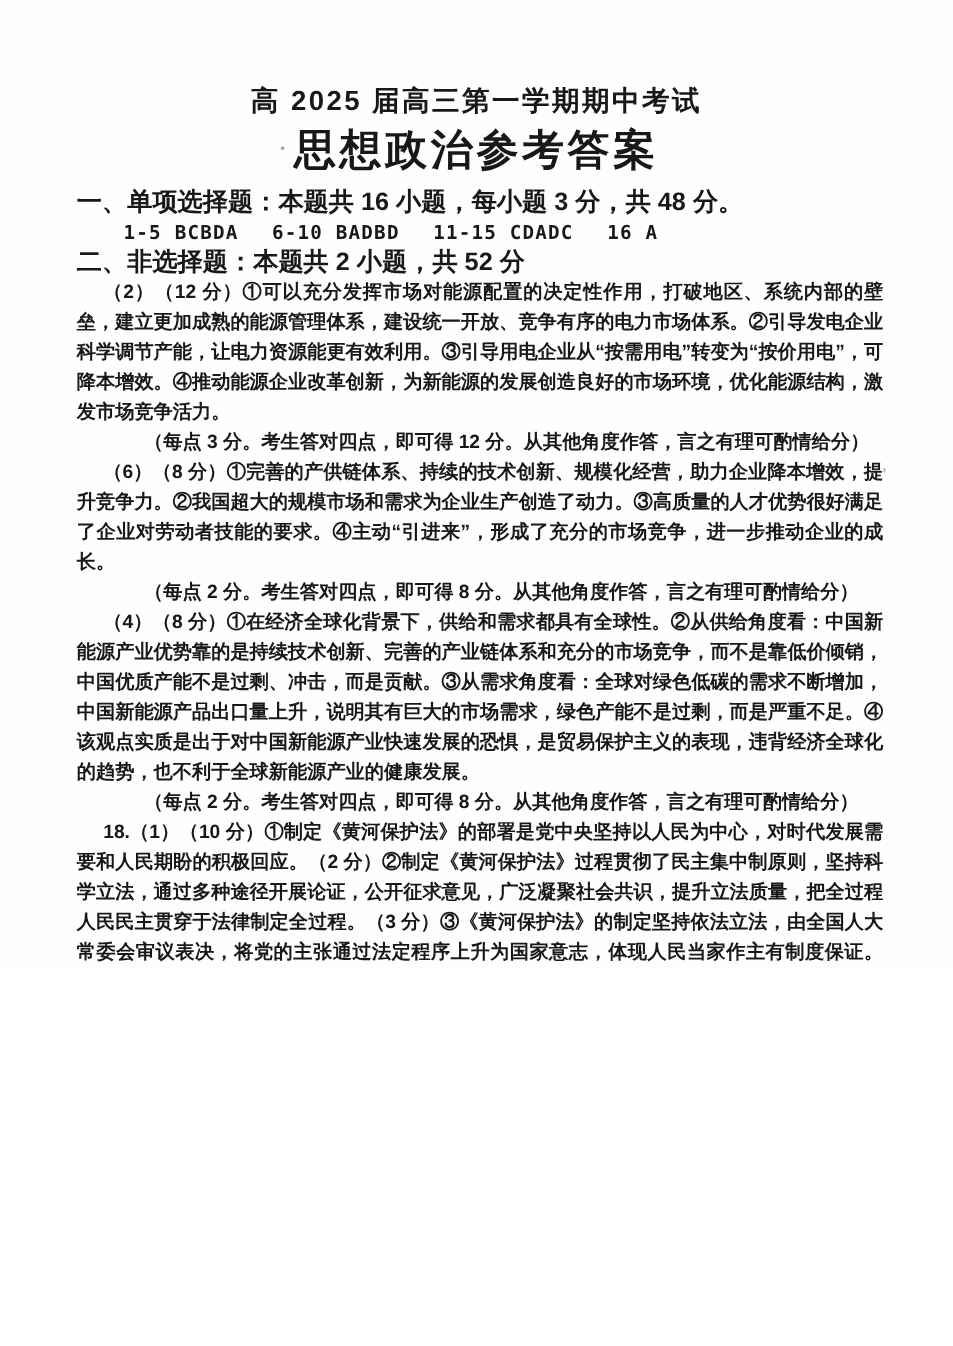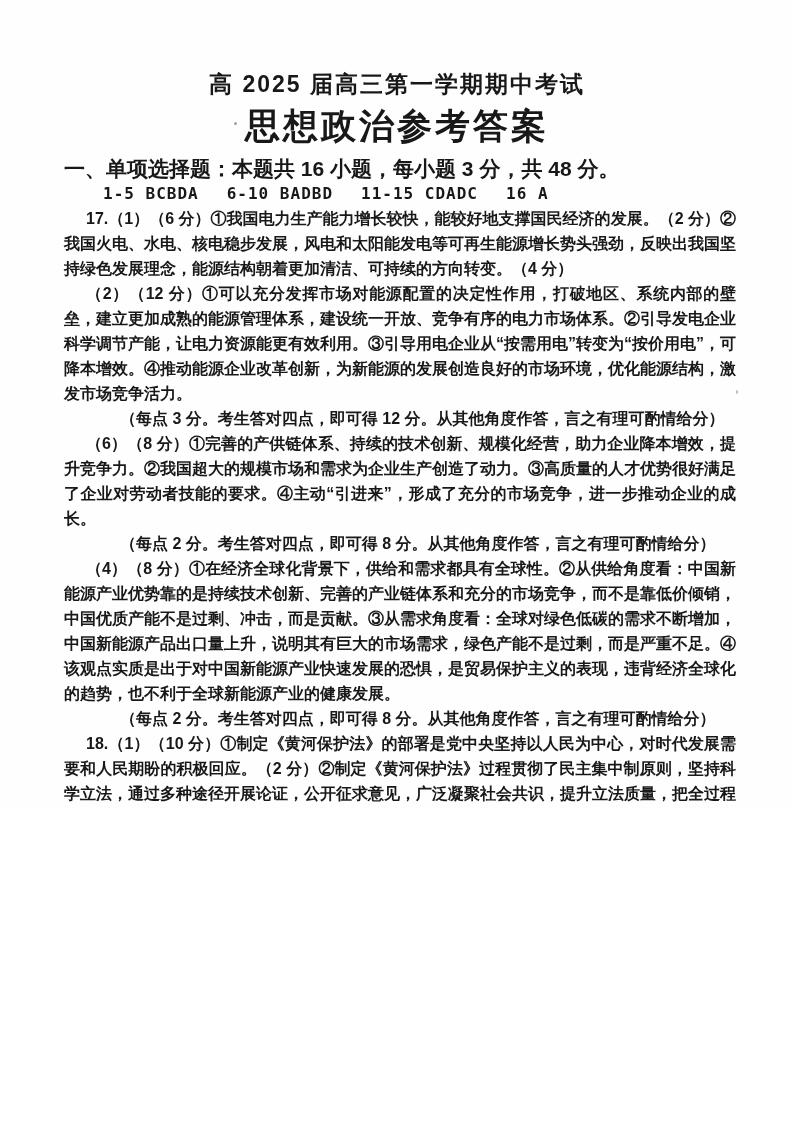--- a/index.html
+++ b/index.html
@@ -79,22 +79,22 @@
 
     <p class="sec-heading">一、单项选择题：本题共 16 小题，每小题 3 分，共 48 分。</p>
 
     <div class="answers-row">
       <span>1-5 BCBDA</span>
       <span>6-10 BADBD</span>
       <span>11-15 CDADC</span>
       <span>16 A</span>
     </div>
 
+    <p class="sec-heading">二、非选择题：本题共 2 小题，共 52 分</p>
 
-    <p class="para">17.（1）（6 分）①我国电力生产能力增长较快，能较好地支撑国民经济的发展。（2 分）②我国火电、水电、核电稳步发展，风电和太阳能发电等可再生能源增长势头强劲，反映出我国坚持绿色发展理念，能源结构朝着更加清洁、可持续的方向转变。（4 分）</p>
 
     <p class="para">（2）（12 分）①可以充分发挥市场对能源配置的决定性作用，打破地区、系统内部的壁垒，建立更加成熟的能源管理体系，建设统一开放、竞争有序的电力市场体系。②引导发电企业科学调节产能，让电力资源能更有效利用。③引导用电企业从“按需用电”转变为“按价用电”，可降本增效。④推动能源企业改革创新，为新能源的发展创造良好的市场环境，优化能源结构，激发市场竞争活力。</p>
     <p class="note">（每点 3 分。考生答对四点，即可得 12 分。从其他角度作答，言之有理可酌情给分）</p>
 
     <p class="para">（6）（8 分）①完善的产供链体系、持续的技术创新、规模化经营，助力企业降本增效，提升竞争力。②我国超大的规模市场和需求为企业生产创造了动力。③高质量的人才优势很好满足了企业对劳动者技能的要求。④主动“引进来”，形成了充分的市场竞争，进一步推动企业的成长。</p>
     <p class="note">（每点 2 分。考生答对四点，即可得 8 分。从其他角度作答，言之有理可酌情给分）</p>
 
     <p class="para">（4）（8 分）①在经济全球化背景下，供给和需求都具有全球性。②从供给角度看：中国新能源产业优势靠的是持续技术创新、完善的产业链体系和充分的市场竞争，而不是靠低价倾销，中国优质产能不是过剩、冲击，而是贡献。③从需求角度看：全球对绿色低碳的需求不断增加，中国新能源产品出口量上升，说明其有巨大的市场需求，绿色产能不是过剩，而是严重不足。④该观点实质是出于对中国新能源产业快速发展的恐惧，是贸易保护主义的表现，违背经济全球化的趋势，也不利于全球新能源产业的健康发展。</p>
     <p class="note">（每点 2 分。考生答对四点，即可得 8 分。从其他角度作答，言之有理可酌情给分）</p>
 

